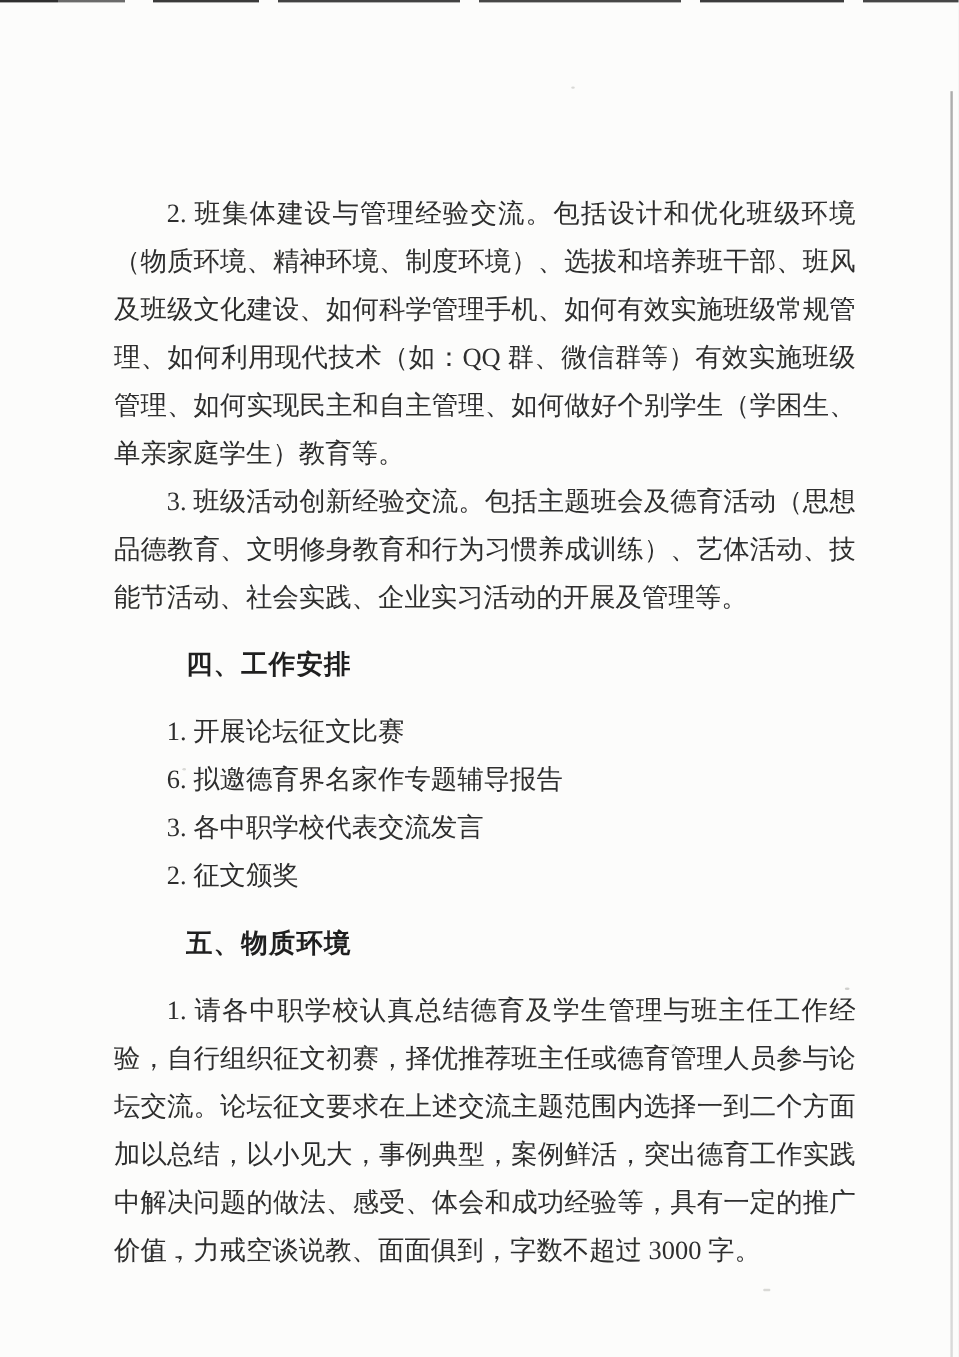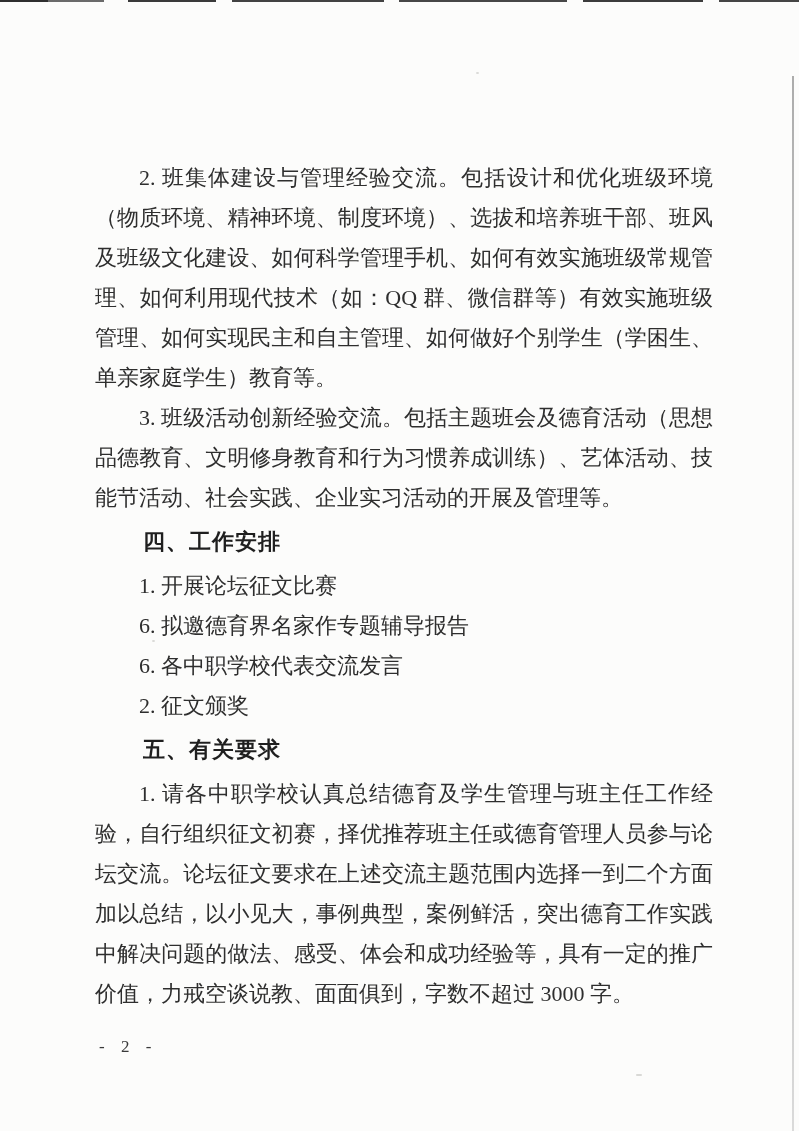--- a/index.html
+++ b/index.html
@@ -68,21 +68,21 @@
 
   .para {
     margin: 0;
     text-indent: 44px;
   }
   .list-item {
     margin: 0;
     text-indent: 44px;
   }
   .heading {
-    margin: 4px;
+    margin: 16px;
     font-size: 22px;
     line-height: 40px;
     font-weight: bold;
     font-family: "Liberation Sans", sans-serif;
     color: #1f1f1f;
     text-indent: 44px;
     letter-spacing: 1px;
   }
 
   .page-number {
@@ -116,24 +116,24 @@
     <p class="para">2. 班集体建设与管理经验交流。包括设计和优化班级环境（物质环境、精神环境、制度环境）、选拔和培养班干部、班风及班级文化建设、如何科学管理手机、如何有效实施班级常规管理、如何利用现代技术（如：QQ 群、微信群等）有效实施班级管理、如何实现民主和自主管理、如何做好个别学生（学困生、单亲家庭学生）教育等。</p>
 
     <p class="para">3. 班级活动创新经验交流。包括主题班会及德育活动（思想品德教育、文明修身教育和行为习惯养成训练）、艺体活动、技能节活动、社会实践、企业实习活动的开展及管理等。</p>
 
     <h2 class="heading">四、工作安排</h2>
 
     <p class="list-item">1. 开展论坛征文比赛</p>
 
     <p class="list-item">6. 拟邀德育界名家作专题辅导报告</p>
 
-    <p class="list-item">6. 各中职学校代表交流发言</p>
+    <p class="list-item">3. 各中职学校代表交流发言</p>
 
     <p class="list-item">2. 征文颁奖</p>
 
-    <h2 class="heading">五、有关要求</h2>
+    <h2 class="heading">五、物质环境</h2>
 
     <p class="para">1. 请各中职学校认真总结德育及学生管理与班主任工作经验，自行组织征文初赛，择优推荐班主任或德育管理人员参与论坛交流。论坛征文要求在上述交流主题范围内选择一到二个方面加以总结，以小见大，事例典型，案例鲜活，突出德育工作实践中解决问题的做法、感受、体会和成功经验等，具有一定的推广价值，力戒空谈说教、面面俱到，字数不超过 3000 字。</p>
   </main>
 
   <div class="page-number">- 2 -</div>
 
 </div>
 
 </body></html>

